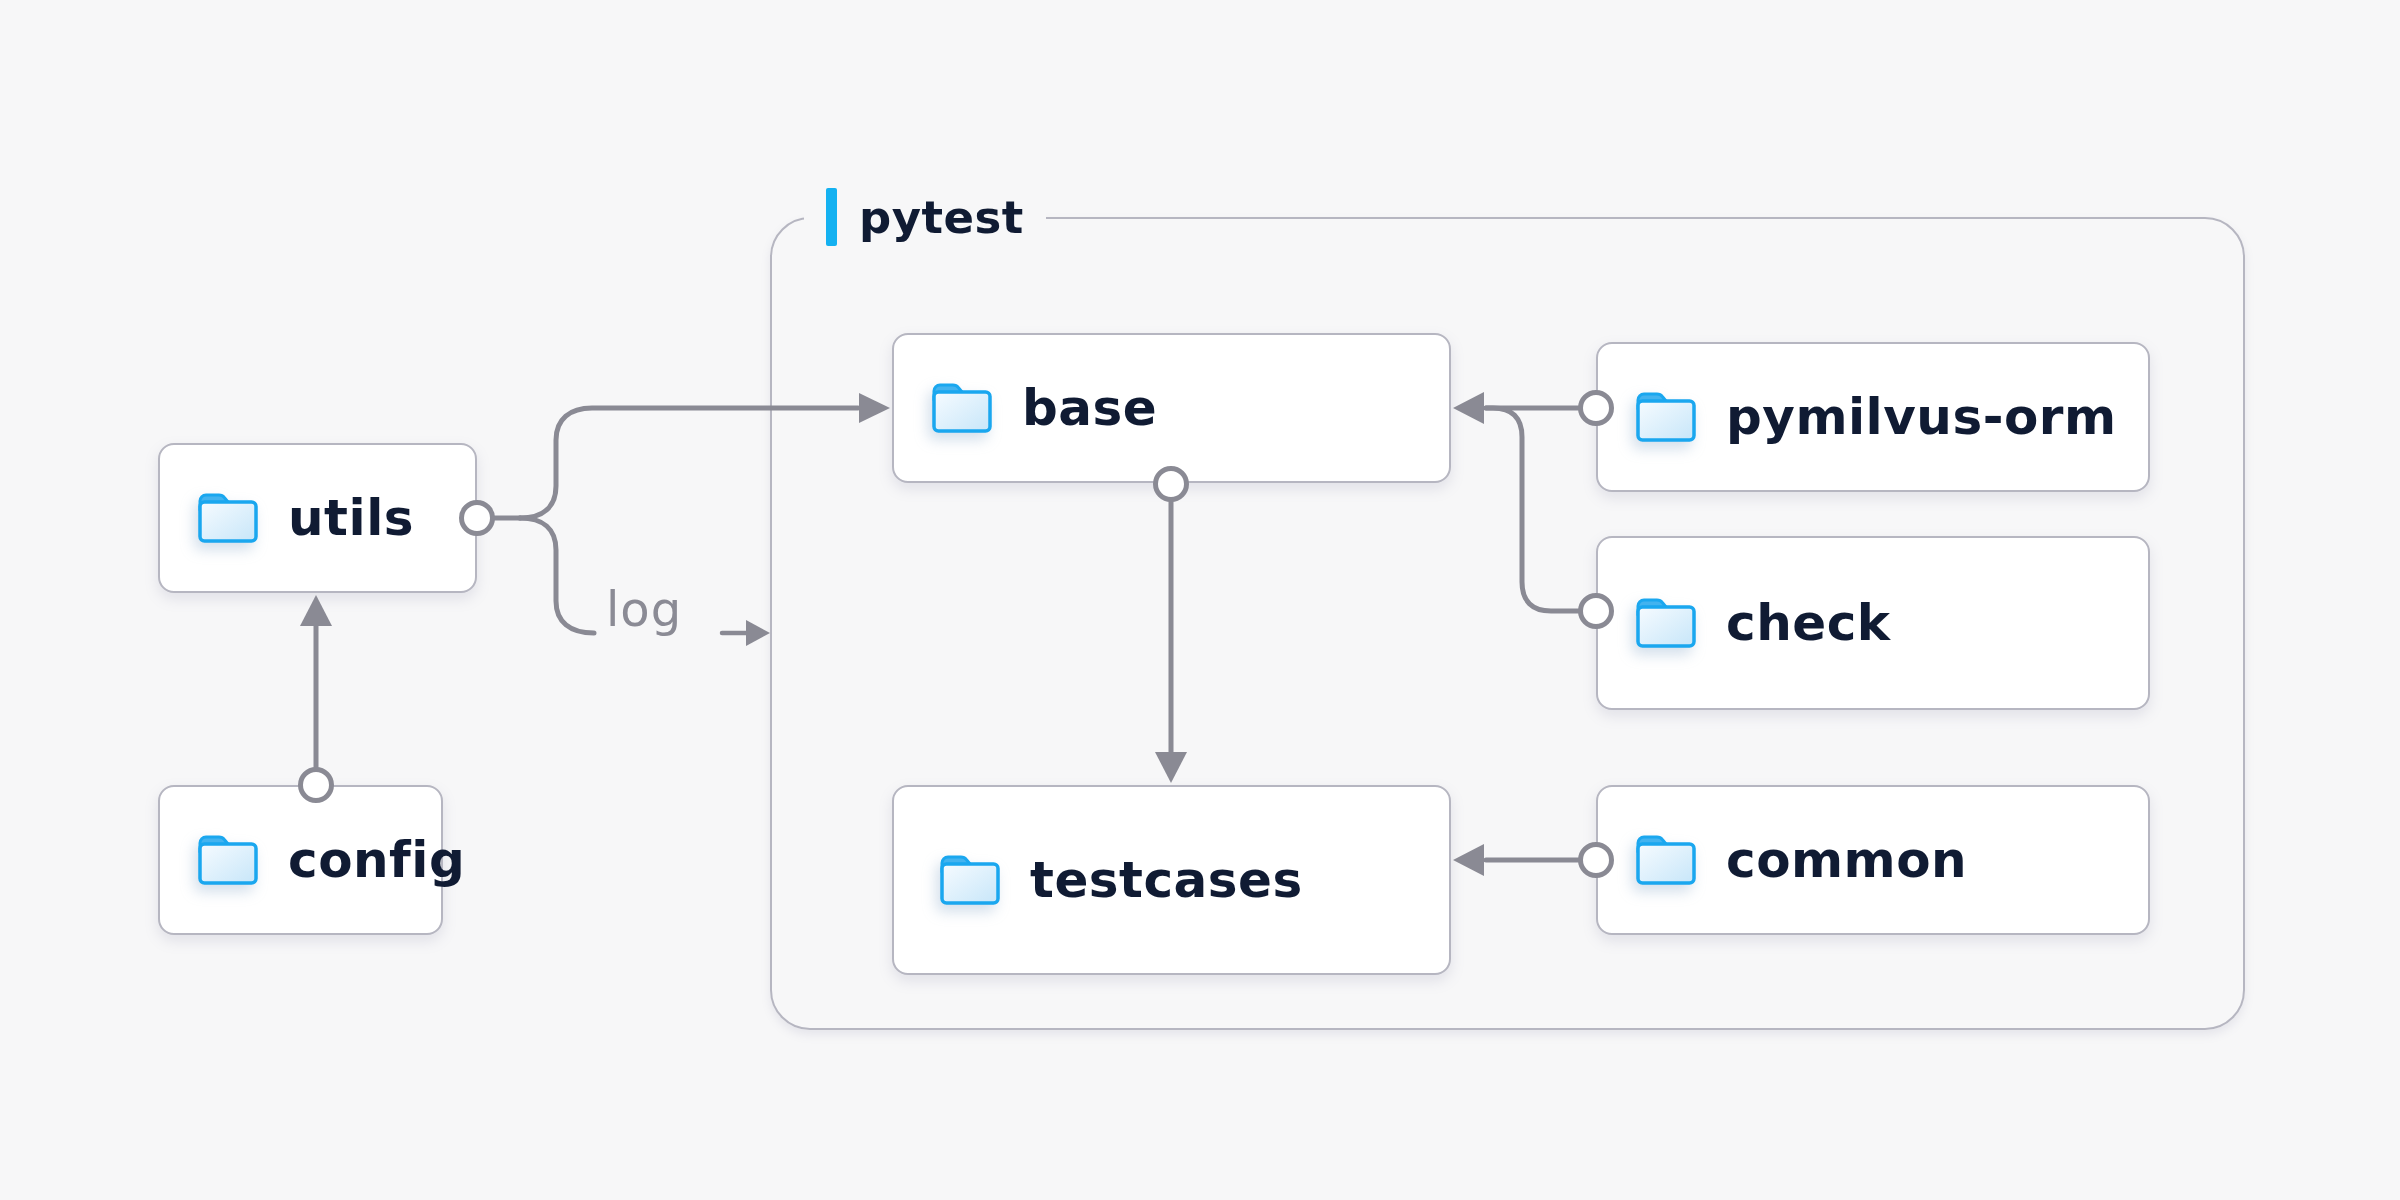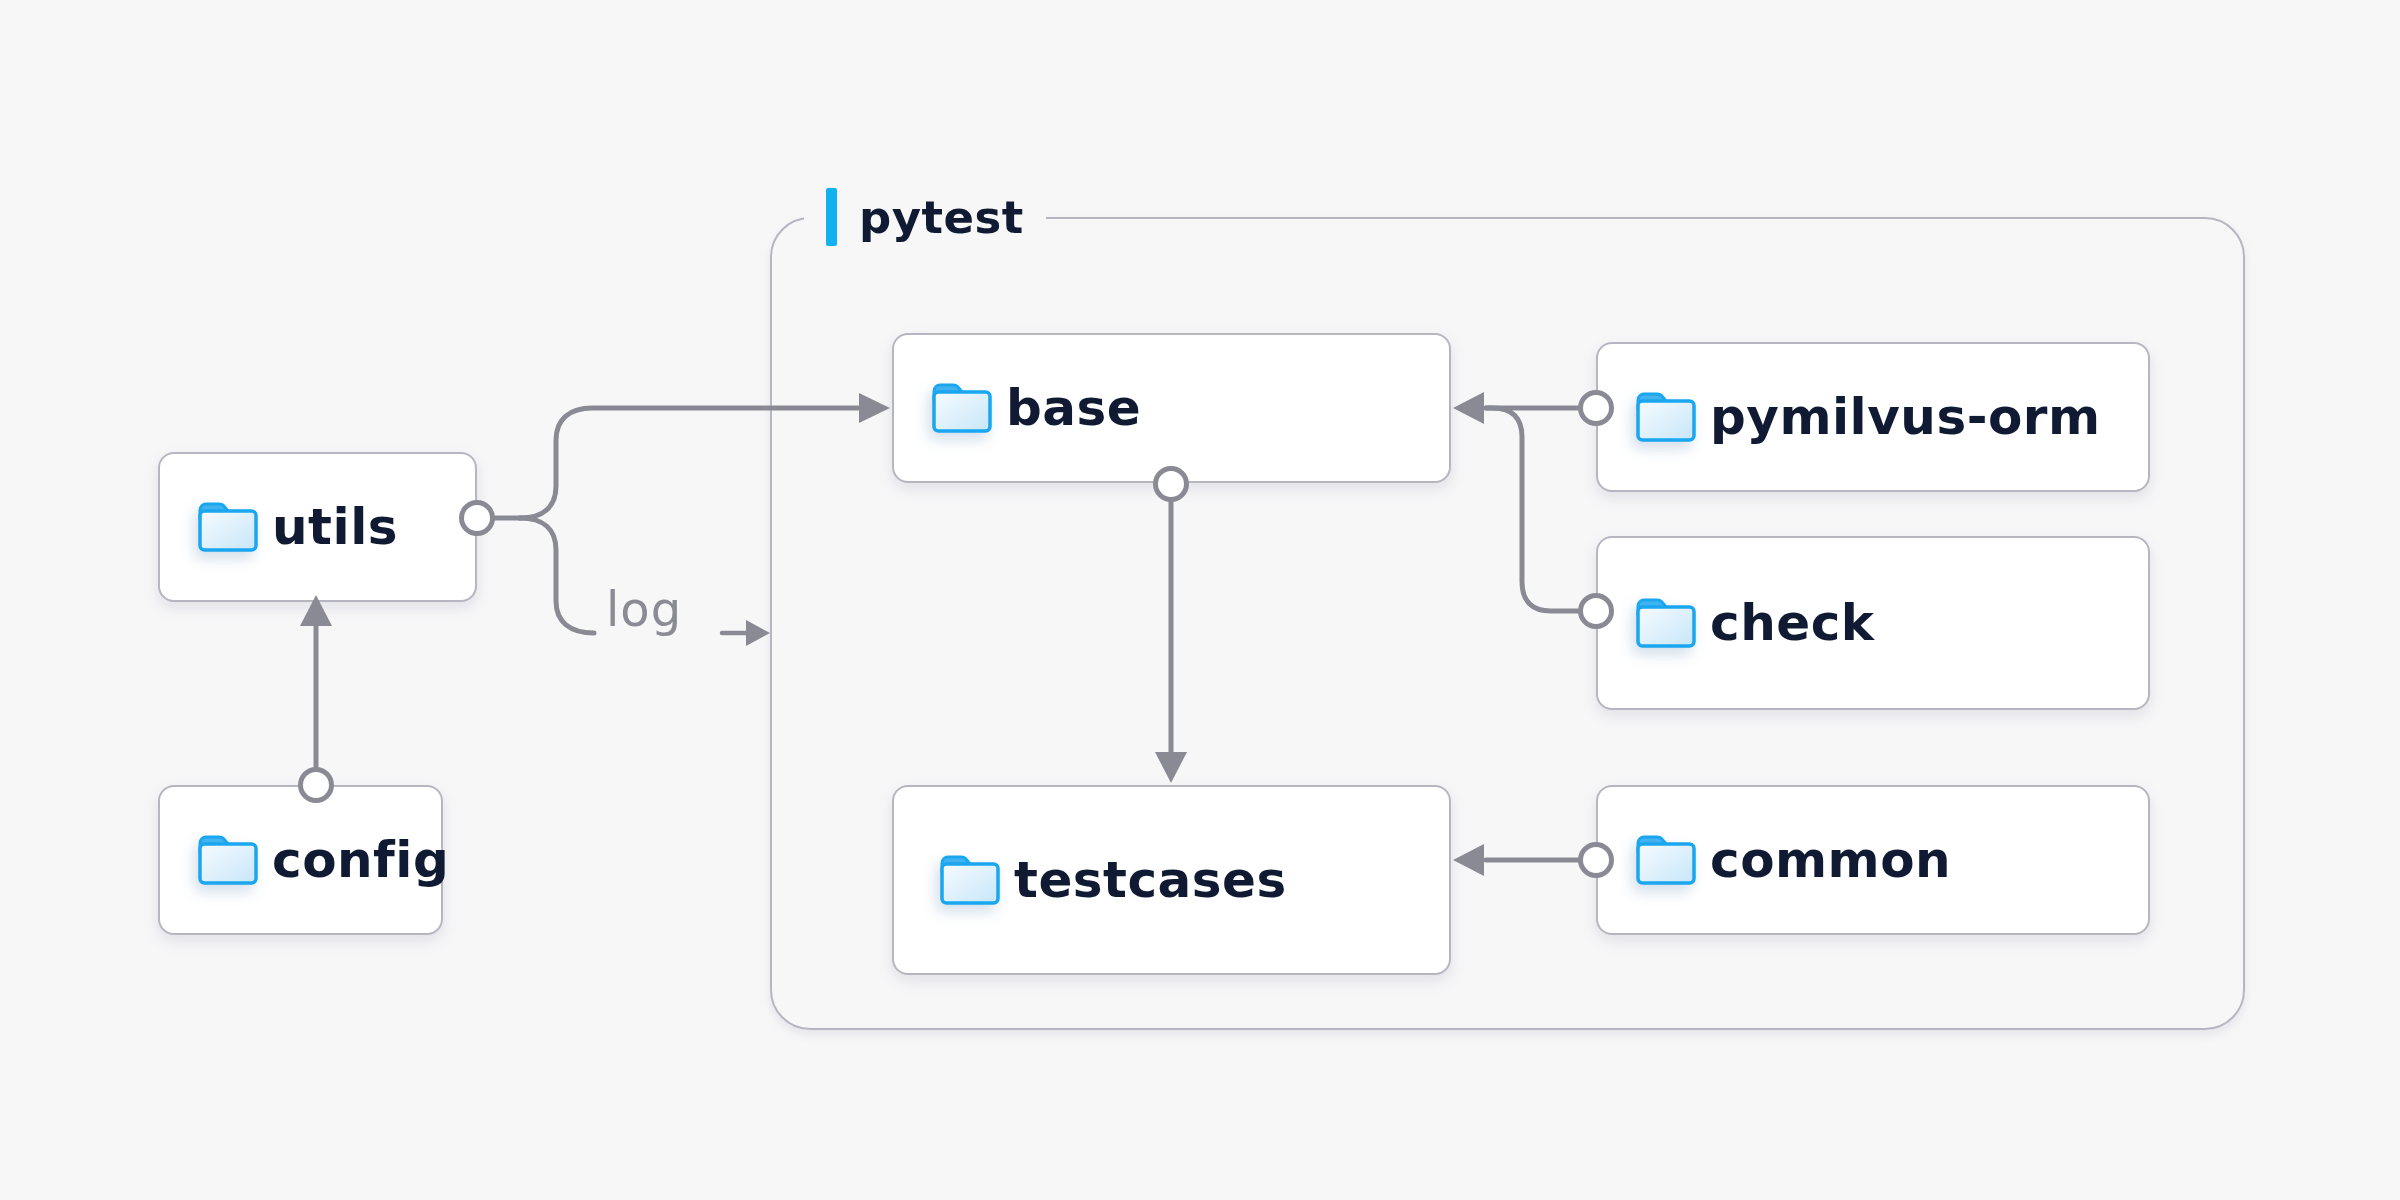--- a/index.html
+++ b/index.html
@@ -32,21 +32,21 @@
     width:11px;height:58px;border-radius:2px;
     background:var(--accent-blue);
   }
   .group-title{
     font-size:45px;font-weight:700;color:var(--text-navy);
     letter-spacing:.5px;
   }
   .node{
     position:absolute;background:var(--box-bg);
     border:2px solid var(--box-border);border-radius:16px;
-    display:flex;align-items:center;gap:12px;padding-left:36px;
+    display:flex;align-items:center;gap:28px;padding-left:36px;
     box-shadow:0 6px 14px rgba(130,130,160,.18);
     z-index:3;
   }
   .node-label{
     font-size:50px;font-weight:700;color:var(--text-navy);
     letter-spacing:.5px;white-space:nowrap;
   }
   .folder-icon{
     flex:0 0 auto;
     filter:drop-shadow(-4px 7px 7px rgba(110,150,190,.30));
@@ -67,21 +67,21 @@
 <body>
 
 <div class="stage">
 
   <div class="group-container"></div>
   <div class="group-label">
     <div class="group-accent-bar"></div>
     <div class="group-title">pytest</div>
   </div>
 
-  <div class="node" style="left:158px;top:443px;width:319px;height:150px;margin-top:9px;">
+  <div class="node" style="left:158px;top:443px;width:319px;height:150px;">
     <svg class="folder-icon" width="64" height="54" viewBox="0 0 64 54">
       <defs>
           <linearGradient id="fg1" x1="0" y1="0" x2="1" y2="1">
         <stop offset="0" stop-color="#f6fbff"></stop>
             <stop offset="1" stop-color="#c7e6f9"></stop>
       </linearGradient>
         </defs>
       <path d="M4 18 V10 a6 6 0 0 1 6-6 h13 a7 7 0 0 1 5.5 2.7 L33 12 Z" fill="#43b3ef" stroke="#1aa7ef" stroke-width="3"></path>
       <rect x="4" y="11" width="56" height="39" rx="4.5" fill="url(#fg1)" stroke="#1aa7ef" stroke-width="3.5"></rect>
     </svg>

